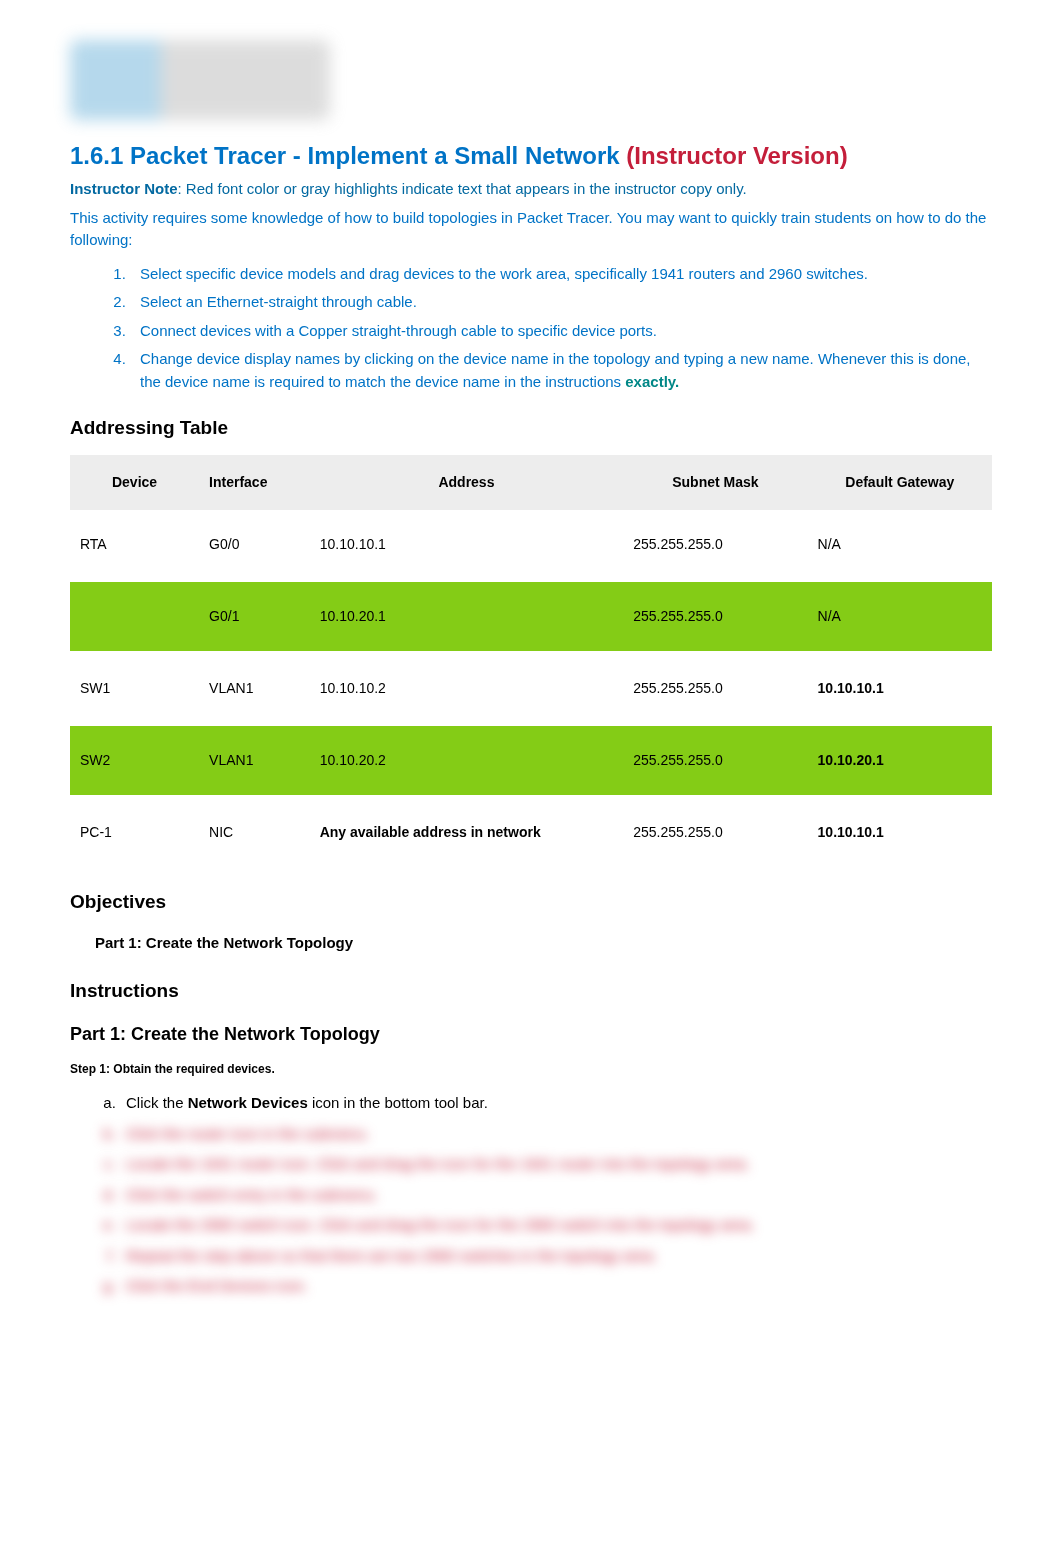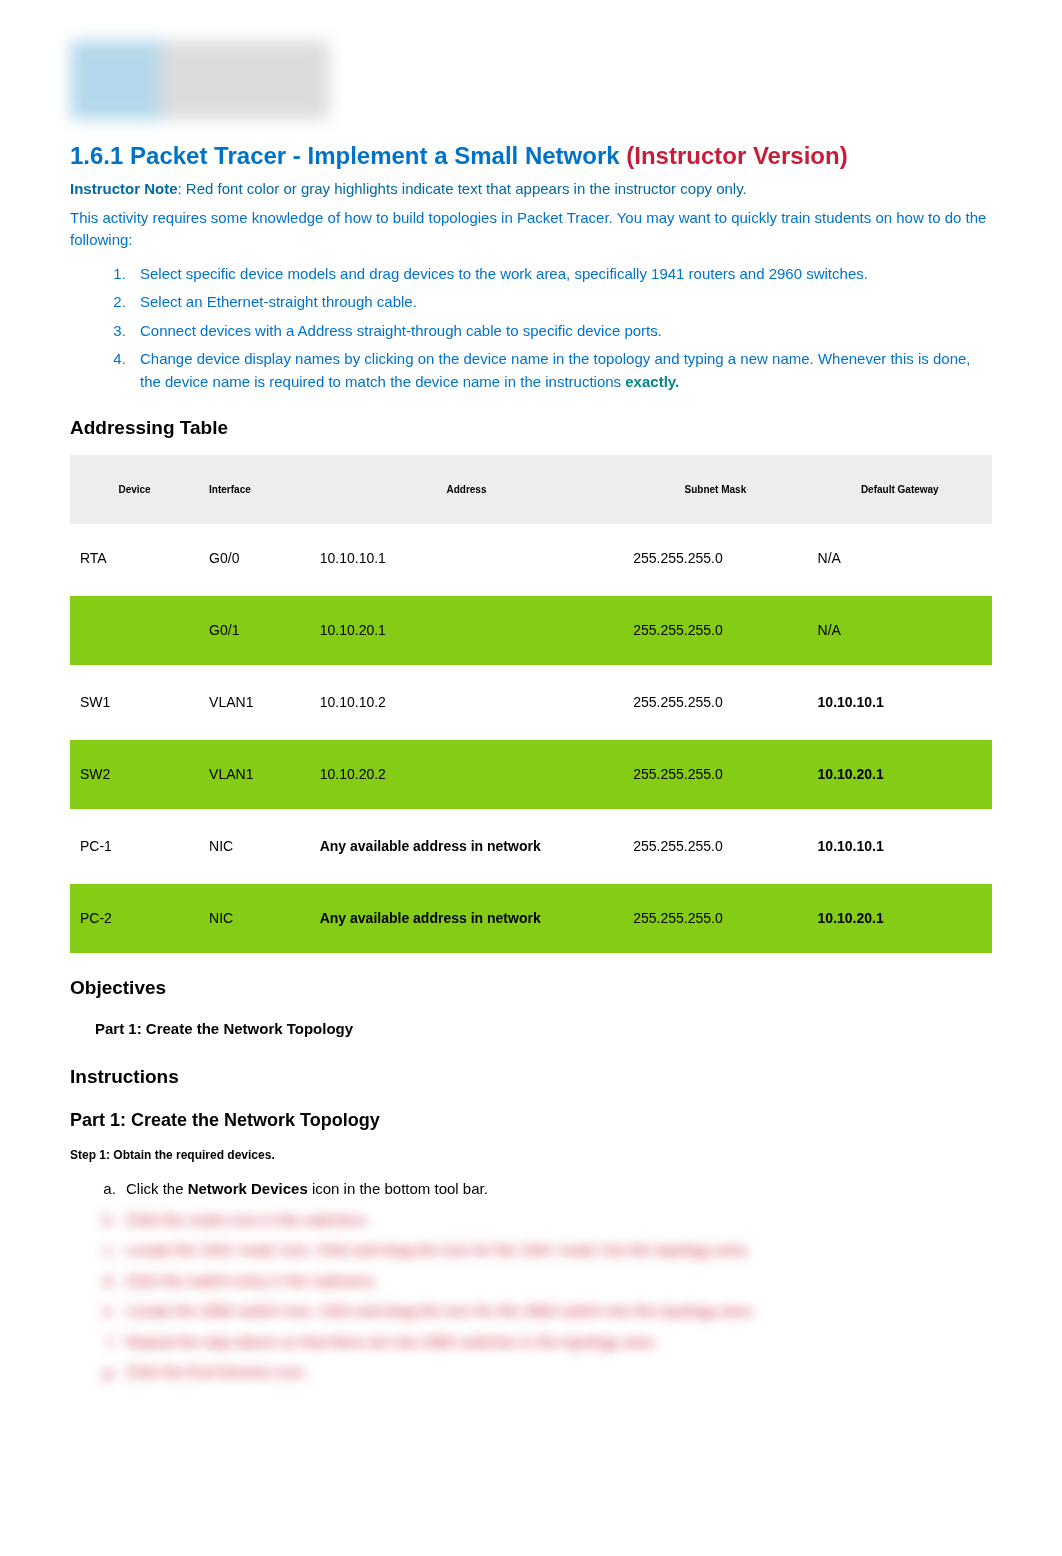--- a/index.html
+++ b/index.html
@@ -46,23 +46,23 @@
       margin: 18px 0 12px 0;
     }
     table {
       width: 100%;
       border-collapse: collapse;
       margin-bottom: 10px;
     }
     thead tr { background: #ededed; }
     thead th {
       text-align: left;
-      padding: 27px 10px;
+      padding: 17px 10px;
       font-weight: bold;
-      font-size: 10px;
+      font-size: 14px;
     }
     thead th.c { text-align: center; }
     tbody td {
       padding: 24px 10px;
       font-size: 14px;
     }
     tbody tr { border-bottom: 3px solid #fff; }
     tbody tr.shade { background: #84cc16; }
     .addr-bold { font-weight: bold; }
     .objectives-list {
@@ -104,21 +104,21 @@
 
 <p class="instructor-note">
   <b>Instructor Note</b><span>: Red font color or gray highlights indicate text that appears in the instructor copy only.</span>
 </p>
 
 <p class="intro-blue">This activity requires some knowledge of how to build topologies in Packet Tracer. You may want to quickly train students on how to do the following:</p>
 
 <ol class="guide">
   <li>Select specific device models and drag devices to the work area, specifically 1941 routers and 2960 switches.</li>
   <li>Select an Ethernet-straight through cable.</li>
-  <li>Connect devices with a Address straight-through cable to specific device ports.</li>
+  <li>Connect devices with a Copper straight-through cable to specific device ports.</li>
   <li>
     <span>Change device display names by clicking on the device name in the topology and typing a new name. Whenever this is done, the device name is required to match the device name in the instructions </span><span class="teal-bold">exactly.</span>
   </li>
 </ol>
 
 <h2>Addressing Table</h2>
 
 <table>
   <thead>
     <tr>
@@ -158,27 +158,20 @@
         <td>255.255.255.0</td>
         <td class="addr-bold">10.10.20.1</td>
       </tr>
       <tr>
         <td>PC-1</td>
         <td>NIC</td>
         <td class="addr-bold">Any available address in network</td>
         <td>255.255.255.0</td>
         <td class="addr-bold">10.10.10.1</td>
       </tr>
-      <tr class="shade">
-        <td>PC-2</td>
-        <td>NIC</td>
-        <td class="addr-bold">Any available address in network</td>
-        <td>255.255.255.0</td>
-        <td class="addr-bold">10.10.20.1</td>
-      </tr>
     </tbody>
 </table>
 
 <h2>Objectives</h2>
 <div class="objectives-list">
   <p>Part 1: Create the Network Topology</p>
 </div>
 
 <h2>Instructions</h2>
 

